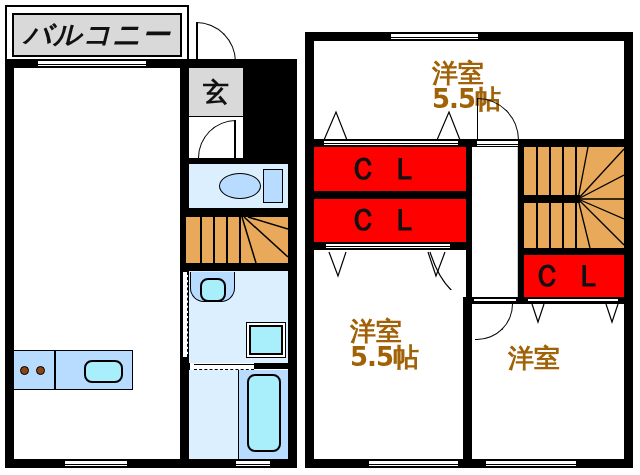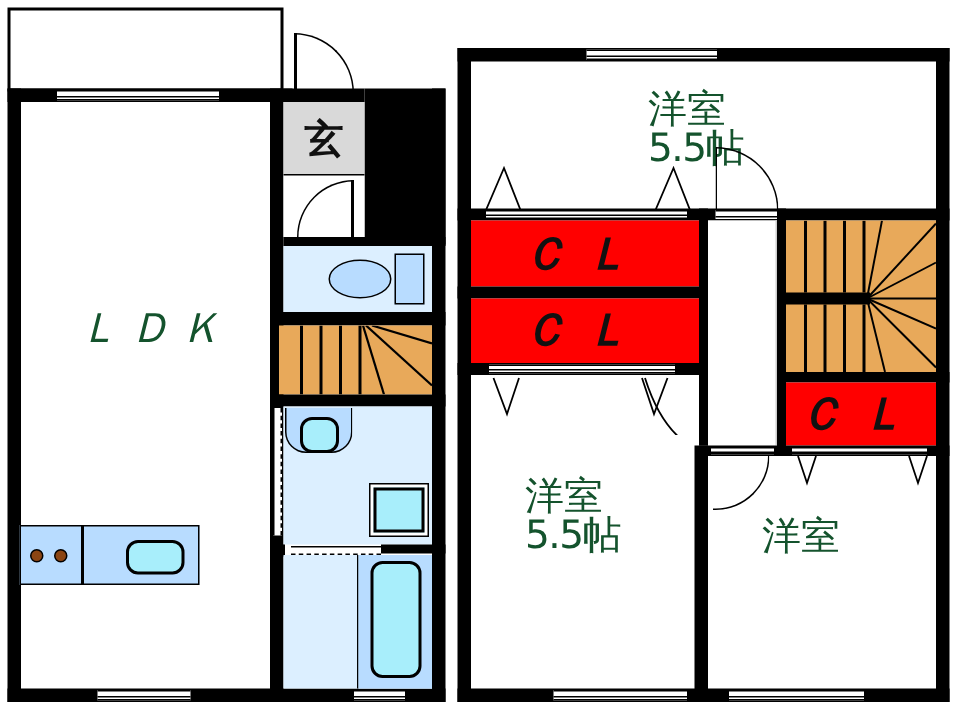--- a/index.html
+++ b/index.html
@@ -1,34 +1,37 @@
 <!DOCTYPE html>
 <html><head>
 <meta charset="utf-8">
 <style>
   html, body { margin:0; padding:0; background:#ffffff; }
   body { width:640px; height:475px; position:relative; overflow:hidden; font-family:"DejaVu Sans", sans-serif; }
   .abs { position:absolute; box-sizing:border-box; }
   .wall { position:absolute; background:#000; }
   .win { position:absolute; background:#fff; border-top:1px solid #000; border-bottom:1px solid #000; box-sizing:border-box; }
   .win::after { content:""; position:absolute; left:0; right:0; top:50%; border-top:1px solid #000; }
-  .label { position:absolute; font-weight:normal; color:#14532d; line-height:1.0; text-align:left; }
-  .cl { position:absolute; background:#ff0000; display:flex; align-items:center; justify-content:center; font-weight:bold; font-style:italic; color:#111; font-size:30px; letter-spacing:12px; }
+  .label { position:absolute; font-weight:bold; color:#a16207; line-height:1.0; text-align:left; }
+  .cl { position:absolute; background:#ff0000; display:flex; align-items:center; justify-content:center; font-weight:bold; color:#111; font-size:30px; letter-spacing:12px; }
   .stairs { position:absolute; background:#e8a95a; overflow:hidden; }
   .stair-line { position:absolute; top:0; bottom:0; width:2px; background:#000; }
   .door-arc { position:absolute; border:1.5px solid #000; box-sizing:border-box; }
   .wet { position:absolute; background:#dcefff; }
   .fixture { position:absolute; background:#a8eefb; border:2px solid #000; box-sizing:border-box; }
 </style>
 </head>
 <body>
 
 <div class="abs" style="left:0;top:0;width:300px;height:475px;">
 
   <div class="abs" style="left:5px;top:5px;width:184px;height:56px;border:2px solid #000;background:#fff;"></div>
+  <div class="abs" style="left:12px;top:13px;width:170px;height:44px;background:#d9d9d9;border:2px solid #000;display:flex;align-items:center;justify-content:center;">
+    <span style="font-size:28px;font-weight:bold;font-style:italic;color:#111;letter-spacing:1px;">バルコニー</span>
+  </div>
 
   <div class="wall" style="left:5px;top:59px;width:190px;height:9px;"></div>
   <div class="wall" style="left:5px;top:59px;width:9px;height:409px;"></div>
   <div class="wall" style="left:5px;top:459px;width:292px;height:9px;"></div>
   <div class="wall" style="left:180px;top:59px;width:9px;height:409px;"></div>
   <div class="wall" style="left:288px;top:59px;width:9px;height:409px;"></div>
 
   <div class="win" style="left:38px;top:60px;width:108px;height:7px;"></div>
 
   <div class="door-arc" style="left:196px;top:22px;width:40px;height:40px;border-radius:0 40px 0 0;border-left:2px solid #000;border-bottom:none;"></div>
@@ -73,21 +76,20 @@
   <div class="abs" style="left:194px;top:364px;width:60px;height:6px;border-top:1px solid #000;border-bottom:1px dashed #000;background:#fff;"></div>
   <div class="wall" style="left:254px;top:363px;width:43px;height:6px;"></div>
 
   <div class="wet" style="left:189px;top:370px;width:99px;height:89px;"></div>
   <div class="abs" style="left:238px;top:370px;width:1px;height:89px;background:#000;"></div>
   <div class="abs" style="left:239px;top:370px;width:49px;height:89px;background:#b8dcff;"></div>
   <div class="fixture" style="left:247px;top:374px;width:34px;height:78px;border-radius:8px;"></div>
   <div class="win" style="left:236px;top:460px;width:34px;height:7px;"></div>
 
   <div class="label" style="left:52px;top:205px;">
-    <div style="font-size:28px;letter-spacing:6px;font-style:italic;">ＬＤＫ</div>
   </div>
 
   <div class="abs" style="left:13px;top:350px;width:120px;height:40px;background:#b8dcff;border:1.5px solid #000;"></div>
   <div class="abs" style="left:54px;top:350px;width:1.5px;height:40px;background:#000;"></div>
   <div class="abs" style="left:20px;top:366px;width:9px;height:9px;border-radius:50%;background:#8b4513;border:1px solid #000;"></div>
   <div class="abs" style="left:36px;top:366px;width:9px;height:9px;border-radius:50%;background:#8b4513;border:1px solid #000;"></div>
   <div class="fixture" style="left:84px;top:360px;width:39px;height:23px;border-radius:8px;"></div>
 
   <div class="win" style="left:65px;top:460px;width:62px;height:7px;"></div>
 </div>

